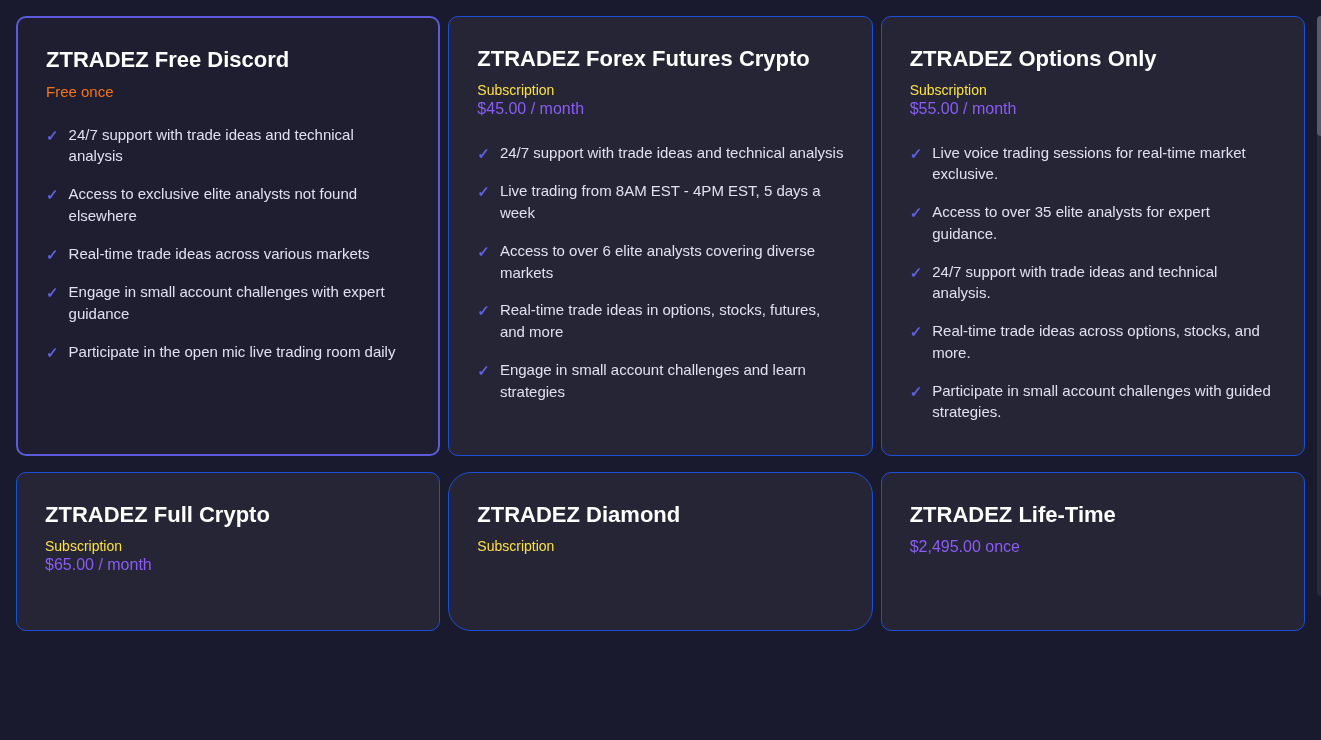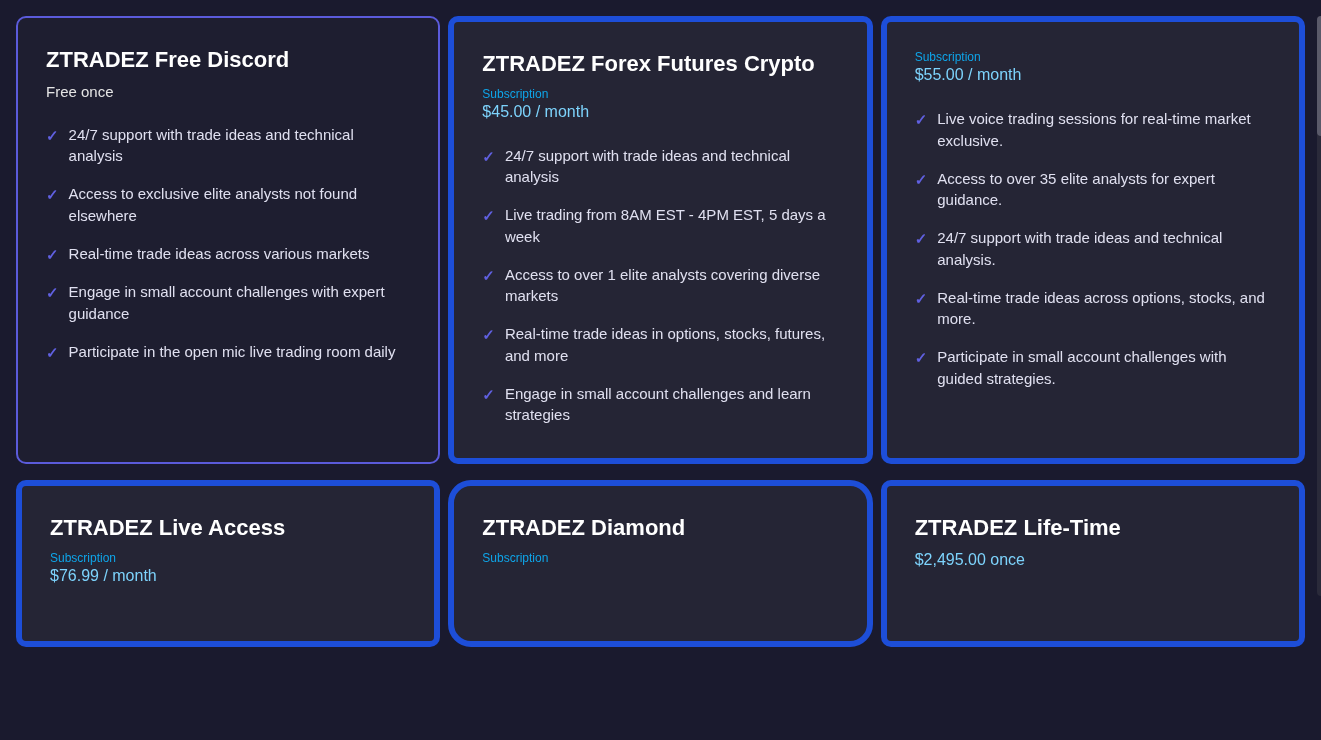--- a/index.html
+++ b/index.html
@@ -20,43 +20,43 @@
     .cards-grid {
       display: grid;
       grid-template-columns: repeat(3, 1fr);
       gap: 8px;
       width: 100%;
     }
     .card {
       background-color: #252535;
       border-radius: 10px;
       padding: 28px 28px 32px 28px;
-      border: 6px solid #1d4ed8;
+      border: 1px solid #1d4ed8;
       position: relative;
       min-height: 290px;
     }
     .card.highlighted {
       border: 2px solid #5b5bdb;
       background-color: #1e1e30;
     }
     .card-title {
       font-size: 22px;
       font-weight: 700;
       color: #ffffff;
       margin-bottom: 8px;
       line-height: 1.3;
     }
     .card-price-label {
-      font-size: 12px;
-      color: #0ea5e9;
+      font-size: 14px;
+      color: #fde047;
       margin-bottom: 2px;
     }
     .card-price {
       font-size: 16px;
-      color: #7dd3fc;
+      color: #8b5cf6;
       margin-bottom: 24px;
       font-weight: 400;
     }
     .features-list {
       list-style: none;
       display: flex;
       flex-direction: column;
       gap: 16px;
     }
     .feature-item {
@@ -89,21 +89,21 @@
       background: #5a5a6a;
       border-radius: 4px;
       position: absolute;
       top: 0;
     }
     .bottom-cards {
       margin-top: 16px;
     }
     .free-once-label {
       font-size: 15px;
-      color: #e5e5e5;
+      color: #f97316;
       margin-bottom: 24px;
     }
   </style>
 </head>
 <body>
 
 <div class="page-wrapper">
   <div class="cards-grid">
 
     <div class="card highlighted">
@@ -141,34 +141,35 @@
         <li class="feature-item">
           <span class="checkmark">✓</span>
           <span>24/7 support with trade ideas and technical analysis</span>
         </li>
         <li class="feature-item">
           <span class="checkmark">✓</span>
           <span>Live trading from 8AM EST - 4PM EST, 5 days a week</span>
         </li>
         <li class="feature-item">
           <span class="checkmark">✓</span>
-          <span>Access to over 1 elite analysts covering diverse markets</span>
+          <span>Access to over 6 elite analysts covering diverse markets</span>
         </li>
         <li class="feature-item">
           <span class="checkmark">✓</span>
           <span>Real-time trade ideas in options, stocks, futures, and more</span>
         </li>
         <li class="feature-item">
           <span class="checkmark">✓</span>
           <span>Engage in small account challenges and learn strategies</span>
         </li>
       </ul>
     </div>
 
     <div class="card">
+      <div class="card-title">ZTRADEZ Options Only</div>
       <div class="card-price-label">Subscription</div>
       <div class="card-price">$55.00 / month</div>
       <ul class="features-list">
         <li class="feature-item">
           <span class="checkmark">✓</span>
           <span>Live voice trading sessions for real-time market exclusive.</span>
         </li>
         <li class="feature-item">
           <span class="checkmark">✓</span>
           <span>Access to over 35 elite analysts for expert guidance.</span>
@@ -190,23 +191,23 @@
   </div>
 
   <div class="scrollbar-track">
     <div class="scrollbar-thumb"></div>
   </div>
 
   <div class="bottom-cards">
     <div class="cards-grid">
 
       <div class="card" style="min-height:140px;">
-        <div class="card-title">ZTRADEZ Live Access</div>
+        <div class="card-title">ZTRADEZ Full Crypto</div>
         <div class="card-price-label">Subscription</div>
-        <div class="card-price">$76.99 / month</div>
+        <div class="card-price">$65.00 / month</div>
       </div>
 
       <div class="card" style="min-height:140px;border-radius:23px;">
         <div class="card-title">ZTRADEZ Diamond</div>
         <div class="card-price-label">Subscription</div>
       </div>
 
       <div class="card" style="min-height:140px;">
         <div class="card-title">ZTRADEZ Life-Time</div>
         <div class="card-price">$2,495.00 once</div>

